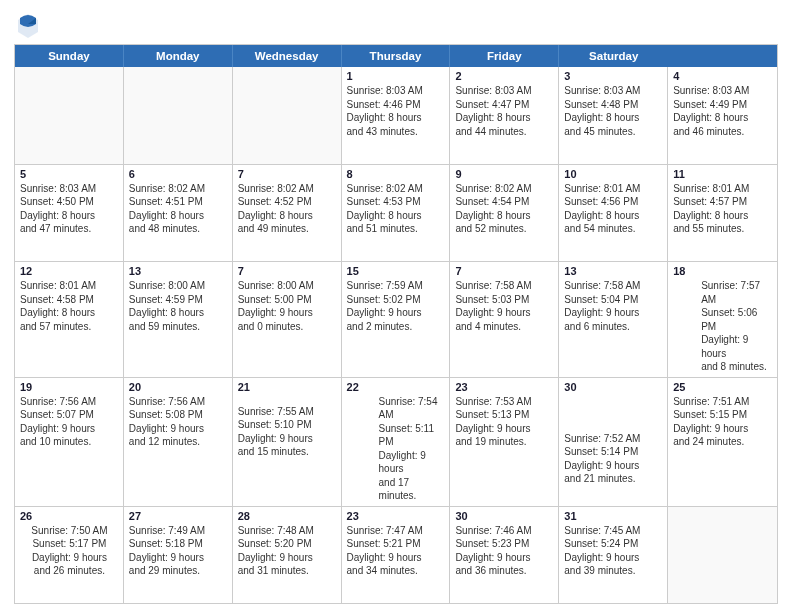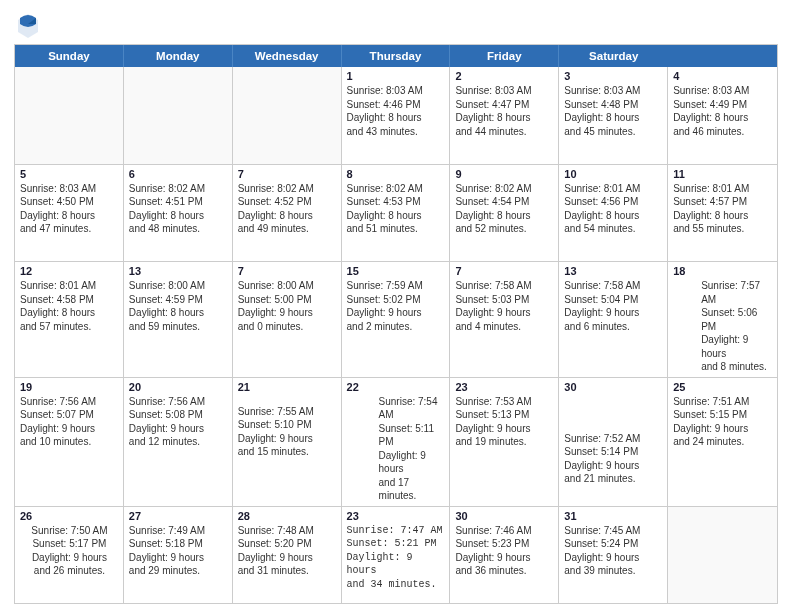--- a/index.html
+++ b/index.html
@@ -352,21 +352,21 @@
           </div>
           <div class="cal-cell">
             <div class="day-num">28</div>
             <div class="day-info" style="white-space: pre-line;">Sunrise: 7:48 AM
 Sunset: 5:20 PM
 Daylight: 9 hours
 and 31 minutes.</div>
           </div>
           <div class="cal-cell">
             <div class="day-num">23</div>
-            <div class="day-info" style="white-space: pre-line; font-family: Liberation Mono, monospace;">Sunrise: 7:47 AM
+            <div class="day-info" style="white-space: pre-line;">Sunrise: 7:47 AM
 Sunset: 5:21 PM
 Daylight: 9 hours
 and 34 minutes.</div>
           </div>
           <div class="cal-cell">
             <div class="day-num">30</div>
             <div class="day-info" style="white-space: pre-line;">Sunrise: 7:46 AM
 Sunset: 5:23 PM
 Daylight: 9 hours
 and 36 minutes.</div>

